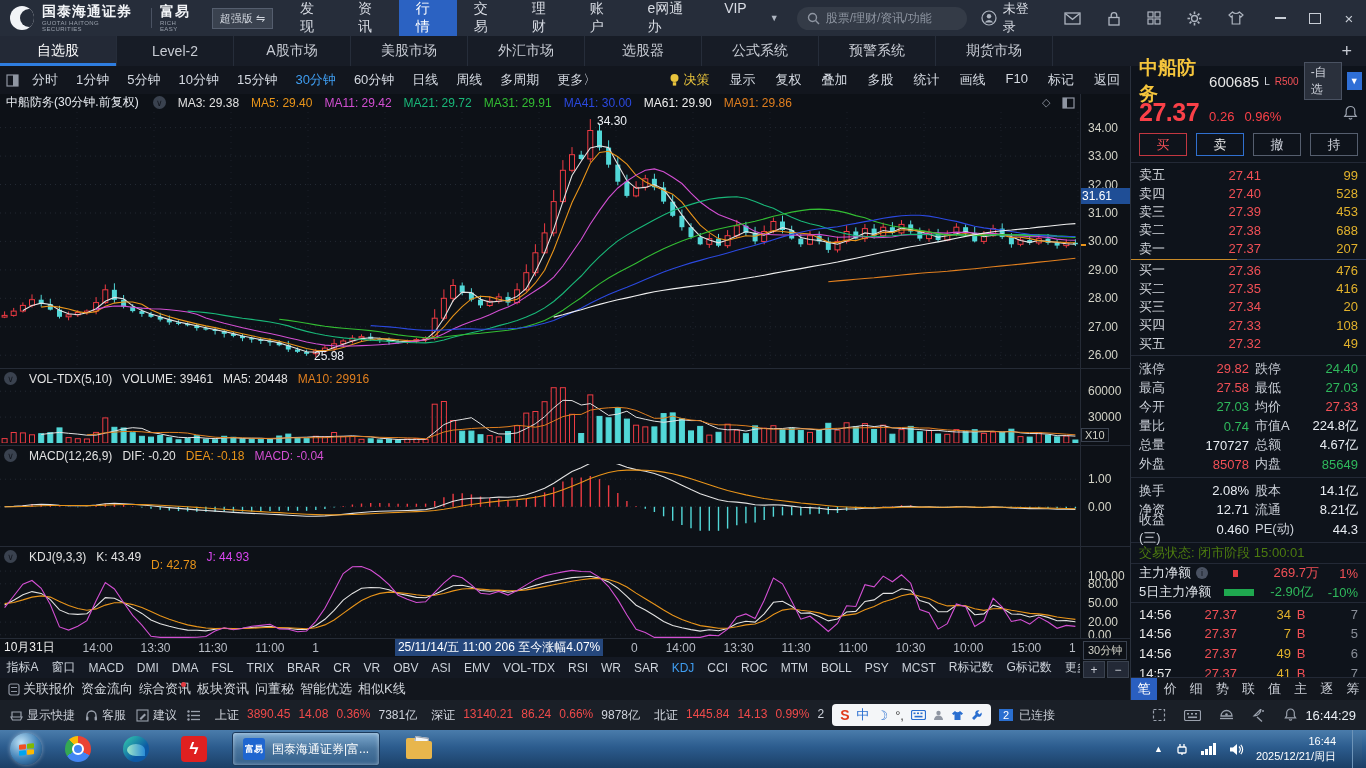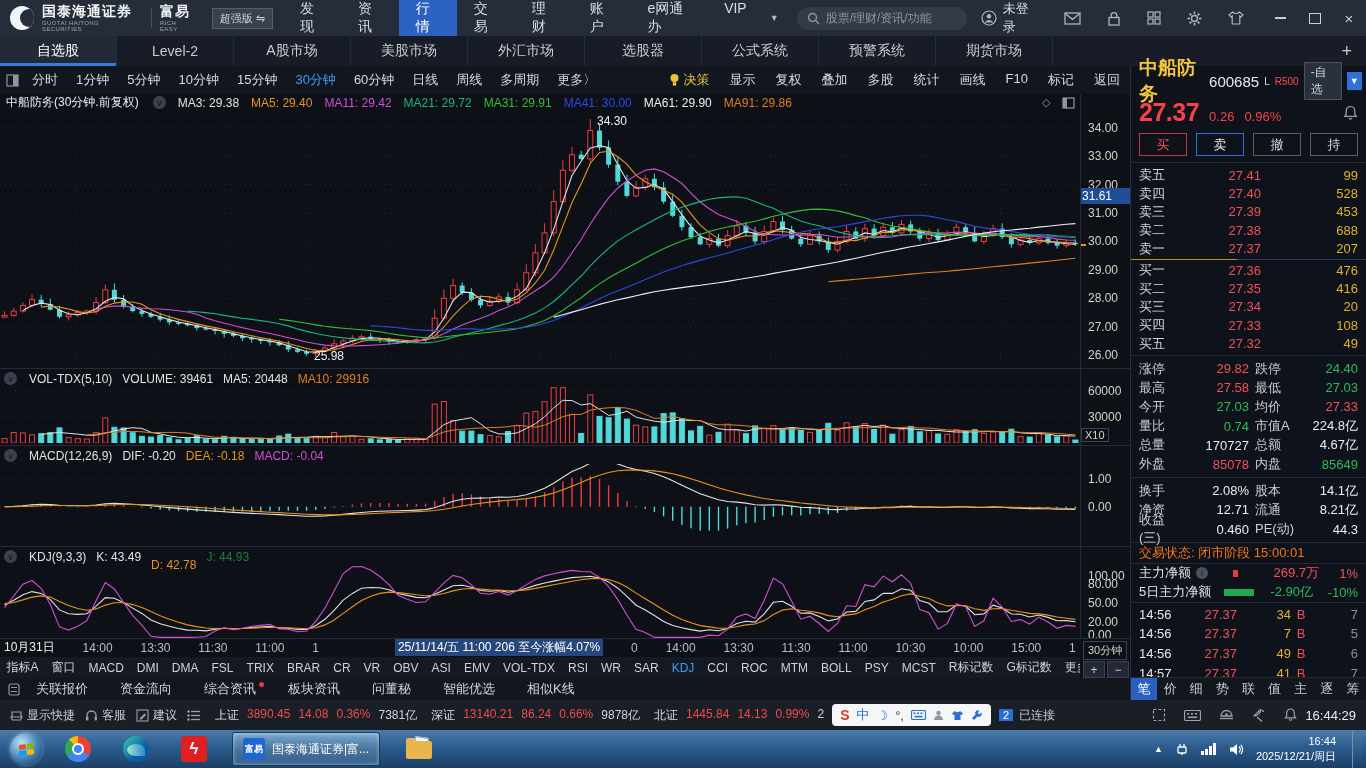--- a/index.html
+++ b/index.html
@@ -56,21 +56,21 @@
   .periodbox{position:absolute;left:1083px;top:641px;border:1px solid #3a424f;color:#d4d4c8;font-size:11px;padding:1px 4px;}
   .zoombtn{position:absolute;top:661px;width:20px;height:15px;background:#232936;border:1px solid #3a424f;color:#c8ccd4;display:flex;align-items:center;justify-content:center;font-size:12px;line-height:1;}
   .sidebarbtn{position:absolute;left:1081px;top:681px;color:#d8b23c;font-size:12px;background:#1a202b;padding:2px 6px;}
   
   .indbar{position:absolute;left:0;top:657px;width:1080px;height:21px;background:#141923;display:flex;align-items:center;font-size:12px;color:#ccd2da;overflow:hidden;}
   .indbar .ii{padding:0 6.5px;white-space:nowrap;}
   .indbar .ii.active{color:#3f9df0;}
   .indbar .gap{width:14px;}
   
   .bottomtabs{position:absolute;left:0;top:678px;width:1130px;height:22px;background:#12161d;display:flex;align-items:center;font-size:13px;color:#d0d4da;}
-  .bottomtabs .bt{padding:0 16px;position:relative;}
+  .bottomtabs .bt{padding:0 3px;position:relative;}
   .bottomtabs .dot:after{content:"";position:absolute;right:8px;top:2px;width:5px;height:5px;background:#e23b41;border-radius:50%;}
   
   .statusbar{position:absolute;left:0;top:700px;width:1366px;height:30px;background:#1a1f27;display:flex;align-items:center;font-size:12px;color:#c8ccd4;}
   .statusbar .sb{margin-left:10px;display:flex;align-items:center;gap:4px;white-space:nowrap;}
   .idx-name{color:#d8dce4;margin-left:14px;}
   .idx-red{color:#f04a4a;margin-left:8px;}
   .idx-amt{color:#cfd3dc;margin-left:8px;}
   .imebar{display:flex;align-items:center;gap:7px;background:#f4f6f8;border-radius:4px;height:22px;padding:0 8px;margin-left:8px;color:#2a6fd0;font-size:13px;}
   .imebar .ime-s{color:#e03a1a;font-weight:bold;font-size:14px;}
   .conn-num{background:#2a6fd0;color:#fff;padding:0 4px;font-size:11px;margin-left:8px;}
@@ -99,21 +99,21 @@
   .book-row .bp{width:78px;text-align:right;color:#f25056;}
   .book-row .bv{flex:1;text-align:right;color:#e2b22c;}
   .book-div{height:1px;margin:1px 0;background:linear-gradient(90deg,#c88a28 0 45%,#2a3a5c 45% 100%);}
   .stats{border-top:1px solid #232936;padding:3px 0;}
   .stat-row{display:flex;align-items:center;height:19.2px;font-size:13px;padding:0 8px;}
   .stat-row .sl{width:44px;color:#c9ced6;}
   .stat-row .sv{width:66px;text-align:right;}
   .stat-row .sl2{width:52px;margin-left:6px;color:#c9ced6;}
   .stat-row .sv2{flex:1;text-align:right;}
   .c-red{color:#f25056;}.c-green{color:#2fb95c;}.c-white{color:#e8ecf2;}.c-purple{color:#c050e0;}.c-yellow{color:#e2b22c;}
-  .qp-status{border-top:1px solid #232936;border-bottom:1px solid #232936;height:20px;display:flex;align-items:center;padding:0 8px;font-size:13px;color:#f97316;}
+  .qp-status{border-top:1px solid #232936;border-bottom:1px solid #232936;height:20px;display:flex;align-items:center;padding:0 8px;font-size:13px;color:#4d7c0f;}
   .flow-row{display:flex;align-items:center;height:19px;font-size:13px;padding:0 8px;gap:5px;}
   .flow-label{color:#e0e4ea;}
   .info-i{width:12px;height:12px;border-radius:50%;background:#4a5262;color:#12161e;font-size:9px;display:inline-flex;align-items:center;justify-content:center;}
   .flow-bar{height:7px;}
   .ticks{border-top:1px solid #232936;padding:2px 0;}
   .tick-row{display:flex;align-items:center;height:19.6px;font-size:13px;padding:0 8px;}
   .tick-row .tt{width:42px;color:#e8e8e8;}
   .tick-row .tp{width:56px;text-align:right;color:#f25056;}
   .tick-row .tq{width:54px;text-align:right;}
   .tick-row .tb{width:20px;text-align:center;color:#f25056;}
@@ -859,21 +859,21 @@
       <line x1="1075.4" y1="42.8" x2="1075.4" y2="44.3" stroke="#52d8d8" stroke-width="1.4"></line>
       <polyline points="4.6,42.8 13.7,42.4 22.9,41.7 32.0,40.8 41.2,40.4 50.3,40.5 59.5,41.2 68.6,41.6 77.8,41.7 86.9,41.8 96.1,41.1 105.3,39.7 114.4,39.3 123.6,39.7 132.7,40.3 141.9,41.0 151.0,41.8 160.2,42.7 169.3,43.6 178.5,44.4 187.6,45.1 196.8,45.9 205.9,46.5 215.1,47.1 224.2,47.8 233.4,48.4 242.5,48.9 251.7,49.4 260.8,49.8 270.0,50.2 279.2,50.6 288.3,51.2 297.5,51.7 306.6,52.2 315.8,52.2 324.9,51.9 334.1,51.2 343.2,50.4 352.4,49.4 361.5,48.5 370.7,47.8 379.8,47.3 389.0,47.0 398.1,46.8 407.3,46.5 416.4,46.1 425.6,45.6 434.7,43.7 443.9,40.6 453.1,37.3 462.2,35.2 471.4,34.3 480.5,34.1 489.7,33.7 498.8,33.1 508.0,33.3 517.1,32.5 526.3,30.7 535.4,27.8 544.6,24.3 553.7,19.2 562.9,13.2 572.0,7.5 581.2,3.8 590.3,-0.8 599.5,-2.6 608.6,-2.2 617.8,-0.1 626.9,3.2 636.1,5.6 645.3,7.2 654.4,9.5 663.6,12.8 672.7,16.8 681.9,21.2 691.0,25.6 700.2,29.8 709.3,32.8 718.5,35.8 727.6,37.5 736.8,38.1 745.9,39.1 755.1,40.7 764.2,41.1 773.4,40.7 782.5,41.1 791.7,42.1 800.8,43.3 810.0,43.6 819.2,44.2 828.3,45.4 837.5,45.6 846.6,45.0 855.8,45.0 864.9,44.2 874.1,44.2 883.2,43.4 892.4,43.3 901.5,42.5 910.7,42.4 919.8,43.0 929.0,42.9 938.1,43.4 947.3,43.4 956.4,42.8 965.6,42.8 974.7,43.4 983.9,43.5 993.1,42.9 1002.2,43.2 1011.4,43.9 1020.5,44.2 1029.7,44.6 1038.8,44.5 1048.0,44.8 1057.1,45.2 1066.3,45.3 1075.4,45.4 " fill="none" stroke="#e2e2e2" stroke-width="1.1"></polyline>
       <polyline points="4.6,42.8 13.7,42.7 22.9,42.5 32.0,42.2 41.2,41.8 50.3,41.5 59.5,41.5 68.6,41.5 77.8,41.5 86.9,41.6 96.1,41.5 105.3,41.1 114.4,40.8 123.6,40.5 132.7,40.5 141.9,40.6 151.0,40.8 160.2,41.2 169.3,41.7 178.5,42.2 187.6,42.8 196.8,43.4 205.9,44.0 215.1,44.7 224.2,45.3 233.4,45.9 242.5,46.5 251.7,47.1 260.8,47.6 270.0,48.2 279.2,48.6 288.3,49.2 297.5,49.7 306.6,50.2 315.8,50.6 324.9,50.8 334.1,50.9 343.2,50.8 352.4,50.5 361.5,50.1 370.7,49.7 379.8,49.2 389.0,48.8 398.1,48.4 407.3,48.0 416.4,47.6 425.6,47.2 434.7,46.5 443.9,45.3 453.1,43.7 462.2,42.0 471.4,40.5 480.5,39.2 489.7,38.1 498.8,37.1 508.0,36.3 517.1,35.6 526.3,34.6 535.4,33.2 544.6,31.4 553.7,29.0 562.9,25.8 572.0,22.2 581.2,18.5 590.3,14.6 599.5,11.2 608.6,8.5 617.8,6.8 626.9,6.1 636.1,6.0 645.3,6.2 654.4,6.9 663.6,8.1 672.7,9.8 681.9,12.1 691.0,14.8 700.2,17.8 709.3,20.8 718.5,23.8 727.6,26.5 736.8,28.8 745.9,30.9 755.1,32.8 764.2,34.5 773.4,35.8 782.5,36.8 791.7,37.9 800.8,39.0 810.0,39.9 819.2,40.8 828.3,41.7 837.5,42.5 846.6,43.0 855.8,43.4 864.9,43.6 874.1,43.7 883.2,43.6 892.4,43.6 901.5,43.3 910.7,43.2 919.8,43.1 929.0,43.1 938.1,43.2 947.3,43.2 956.4,43.1 965.6,43.0 974.7,43.1 983.9,43.2 993.1,43.1 1002.2,43.2 1011.4,43.3 1020.5,43.5 1029.7,43.7 1038.8,43.9 1048.0,44.1 1057.1,44.3 1066.3,44.5 1075.4,44.7 " fill="none" stroke="#e8941a" stroke-width="1.1"></polyline>
     </svg>
 
   <div class="paneheader" style="top:548px;" id="kdjheader">
       <span class="chev-circ">∨</span>
       <span style="color: rgb(226, 226, 226);">KDJ(9,3,3)</span>
       <span style="color: rgb(226, 226, 226);">K: 43.49</span>
       <span style="color: rgb(232, 148, 26); margin-top: 16px;">D: 42.78</span>
-      <span style="color: #15803d;">J: 44.93</span>
+      <span style="color: #d946ef;">J: 44.93</span>
     </div>
   <svg id="svg-kdj" class="abs" style="left:0;top:566px" width="1080" height="72">
       <line x1="0" y1="5.1" x2="1080" y2="5.1" stroke="#232933" stroke-dasharray="1 4"></line>
       <line x1="0" y1="17.8" x2="1080" y2="17.8" stroke="#232933" stroke-dasharray="1 4"></line>
       <line x1="0" y1="37.0" x2="1080" y2="37.0" stroke="#232933" stroke-dasharray="1 4"></line>
       <line x1="0" y1="56.1" x2="1080" y2="56.1" stroke="#232933" stroke-dasharray="1 4"></line>
       <line x1="0" y1="68.8" x2="1080" y2="68.8" stroke="#232933" stroke-dasharray="1 4"></line>
       <polyline points="4.6,39.0 13.7,34.3 22.9,28.7 32.0,25.6 41.2,27.4 50.3,33.6 59.5,43.9 68.6,47.7 77.8,48.4 86.9,47.7 96.1,40.2 105.3,31.6 114.4,32.2 123.6,36.7 132.7,42.1 141.9,47.4 151.0,53.9 160.2,57.8 169.3,60.3 178.5,62.5 187.6,64.1 196.8,64.2 205.9,64.9 215.1,63.3 224.2,62.2 233.4,63.0 242.5,62.4 251.7,61.5 260.8,61.0 270.0,60.3 279.2,62.0 288.3,62.2 297.5,63.5 306.6,63.5 315.8,59.5 324.9,53.3 334.1,44.3 343.2,34.1 352.4,27.4 361.5,22.2 370.7,21.5 379.8,21.7 389.0,23.7 398.1,27.5 407.3,29.4 416.4,31.4 425.6,31.8 434.7,28.3 443.9,24.0 453.1,19.8 462.2,19.2 471.4,21.3 480.5,24.5 489.7,25.3 498.8,24.5 508.0,26.2 517.1,24.7 526.3,22.2 535.4,19.4 544.6,17.0 553.7,15.1 562.9,13.3 572.0,11.6 581.2,11.0 590.3,10.3 599.5,12.1 608.6,15.9 617.8,22.2 626.9,30.4 636.1,39.2 645.3,44.0 654.4,49.5 663.6,55.4 672.7,59.6 681.9,61.8 691.0,63.6 700.2,65.1 709.3,63.7 718.5,64.7 727.6,62.6 736.8,57.5 745.9,55.2 755.1,56.1 764.2,47.8 773.4,36.3 782.5,35.3 791.7,40.3 800.8,47.3 810.0,46.9 819.2,50.4 828.3,54.9 837.5,53.0 846.6,46.0 855.8,45.4 864.9,35.4 874.1,33.9 883.2,27.4 892.4,27.4 901.5,22.8 910.7,24.3 919.8,34.6 929.0,37.3 938.1,45.6 947.3,45.8 956.4,39.0 965.6,40.0 974.7,48.7 983.9,47.9 993.1,39.2 1002.2,42.1 1011.4,48.0 1020.5,48.3 1029.7,51.0 1038.8,49.0 1048.0,51.4 1057.1,54.8 1066.3,54.6 1075.4,55.7 " fill="none" stroke="#e2e2e2" stroke-width="1.1"></polyline>
       <polyline points="4.6,37.6 13.7,36.5 22.9,33.9 32.0,31.1 41.2,29.9 50.3,31.1 59.5,35.4 68.6,39.5 77.8,42.5 86.9,44.2 96.1,42.9 105.3,39.1 114.4,36.8 123.6,36.8 132.7,38.6 141.9,41.5 151.0,45.6 160.2,49.7 169.3,53.2 178.5,56.3 187.6,58.9 196.8,60.6 205.9,62.0 215.1,62.5 224.2,62.4 233.4,62.6 242.5,62.5 251.7,62.2 260.8,61.8 270.0,61.3 279.2,61.5 288.3,61.8 297.5,62.3 306.6,62.7 315.8,61.7 324.9,58.9 334.1,54.0 343.2,47.4 352.4,40.7 361.5,34.5 370.7,30.2 379.8,27.4 389.0,26.1 398.1,26.6 407.3,27.5 416.4,28.8 425.6,29.8 434.7,29.3 443.9,27.5 453.1,24.9 462.2,23.0 471.4,22.5 480.5,23.1 489.7,23.9 498.8,24.1 508.0,24.8 517.1,24.8 526.3,23.9 535.4,22.4 544.6,20.6 553.7,18.8 562.9,17.0 572.0,15.2 581.2,13.8 590.3,12.6 599.5,12.4 608.6,13.6 617.8,16.5 626.9,21.1 636.1,27.1 645.3,32.7 654.4,38.3 663.6,44.0 672.7,49.2 681.9,53.4 691.0,56.8 700.2,59.6 709.3,60.9 718.5,62.2 727.6,62.3 736.8,60.7 745.9,58.9 755.1,58.0 764.2,54.6 773.4,48.5 782.5,44.1 791.7,42.8 800.8,44.3 810.0,45.2 819.2,46.9 828.3,49.6 837.5,50.7 846.6,49.1 855.8,47.9 864.9,43.7 874.1,40.5 883.2,36.1 892.4,33.2 901.5,29.7 910.7,27.9 919.8,30.2 929.0,32.5 938.1,36.9 947.3,39.9 956.4,39.6 965.6,39.7 974.7,42.7 983.9,44.4 993.1,42.7 1002.2,42.5 1011.4,44.3 1020.5,45.7 1029.7,47.4 1038.8,47.9 1048.0,49.1 1057.1,51.0 1066.3,52.2 1075.4,53.4 " fill="none" stroke="#e8941a" stroke-width="1.1"></polyline>
       <polyline points="4.6,41.6 13.7,30.0 22.9,18.2 32.0,14.5 41.2,22.3 50.3,38.6 59.5,60.9 68.6,64.1 77.8,60.3 86.9,54.6 96.1,34.8 105.3,16.6 114.4,23.0 123.6,36.5 132.7,49.3 141.9,59.2 151.0,70.3 160.2,71.4 169.3,71.4 178.5,71.4 187.6,71.4 196.8,71.2 205.9,70.5 215.1,65.1 224.2,61.7 233.4,63.8 242.5,62.2 251.7,60.3 260.8,59.4 270.0,58.3 279.2,62.9 288.3,63.2 297.5,65.7 306.6,65.0 315.8,55.3 324.9,42.2 334.1,24.9 343.2,7.6 352.4,0.7 361.5,0.6 370.7,4.0 379.8,10.5 389.0,18.7 398.1,29.2 407.3,33.2 416.4,36.5 425.6,35.8 434.7,26.3 443.9,16.9 453.1,9.4 462.2,11.7 471.4,18.9 480.5,27.2 489.7,28.2 498.8,25.4 508.0,29.1 517.1,24.5 526.3,18.9 535.4,13.4 544.6,9.9 553.7,7.8 562.9,5.9 572.0,4.4 581.2,5.5 590.3,5.8 599.5,11.4 608.6,20.5 617.8,33.6 626.9,49.0 636.1,63.2 645.3,66.4 654.4,71.4 663.6,71.4 672.7,71.4 681.9,71.4 691.0,71.4 700.2,71.4 709.3,69.1 718.5,69.8 727.6,63.1 736.8,51.0 745.9,47.9 755.1,52.4 764.2,34.3 773.4,12.0 782.5,17.8 791.7,35.2 800.8,53.2 810.0,50.2 819.2,57.5 828.3,65.5 837.5,57.5 846.6,39.8 855.8,40.5 864.9,18.7 874.1,20.8 883.2,10.1 892.4,15.8 901.5,8.8 910.7,17.2 919.8,43.6 929.0,46.8 938.1,63.1 947.3,57.6 956.4,38.0 965.6,40.6 974.7,60.5 983.9,54.8 993.1,32.2 1002.2,41.2 1011.4,55.5 1020.5,53.6 1029.7,58.1 1038.8,51.1 1048.0,56.0 1057.1,62.3 1066.3,59.4 1075.4,60.4 " fill="none" stroke="#d24fd2" stroke-width="1.1"></polyline>

